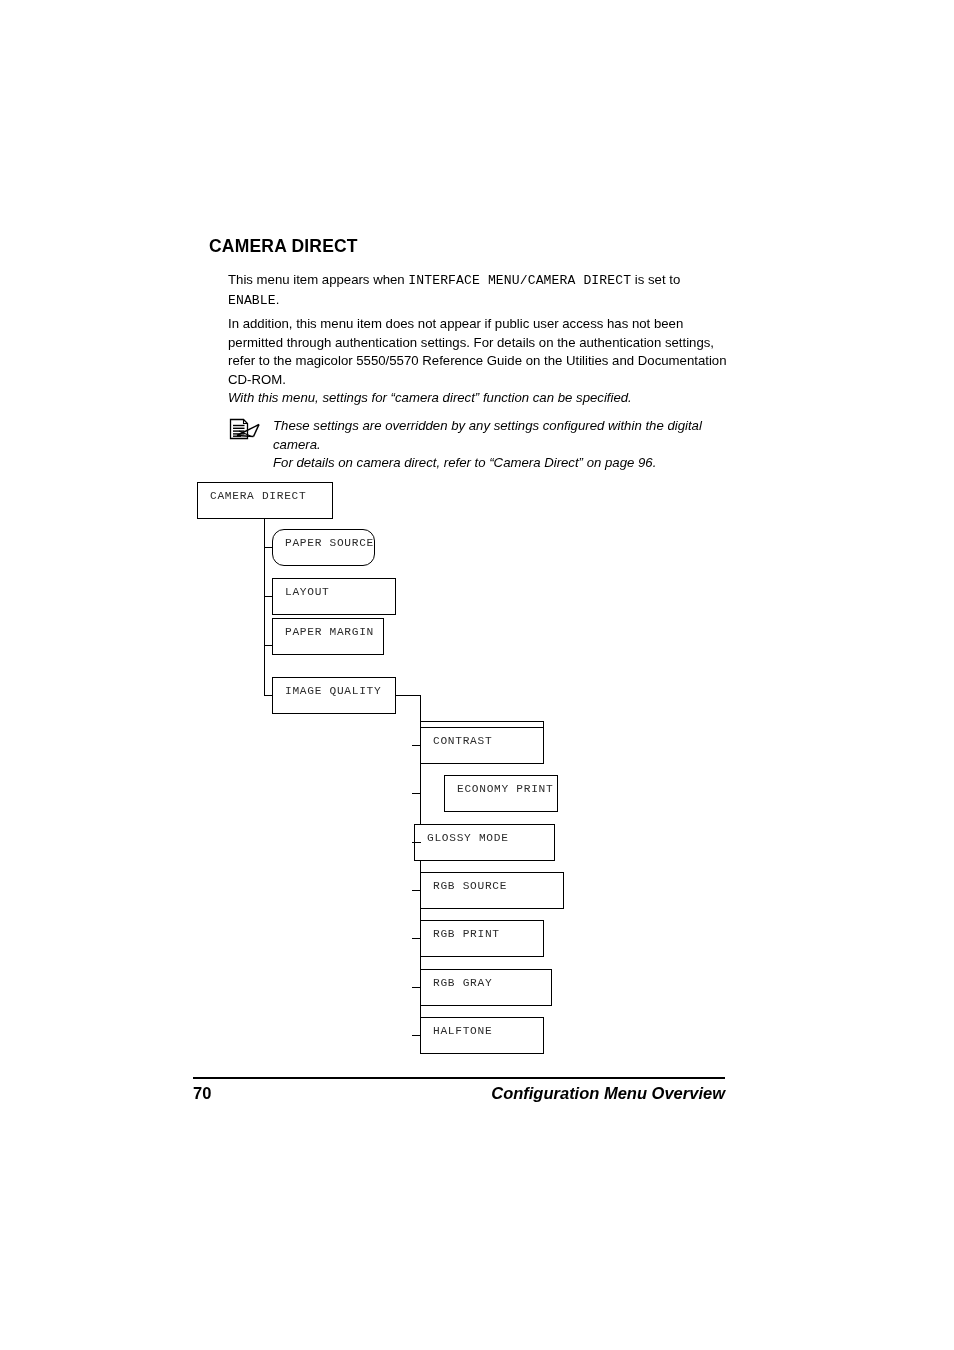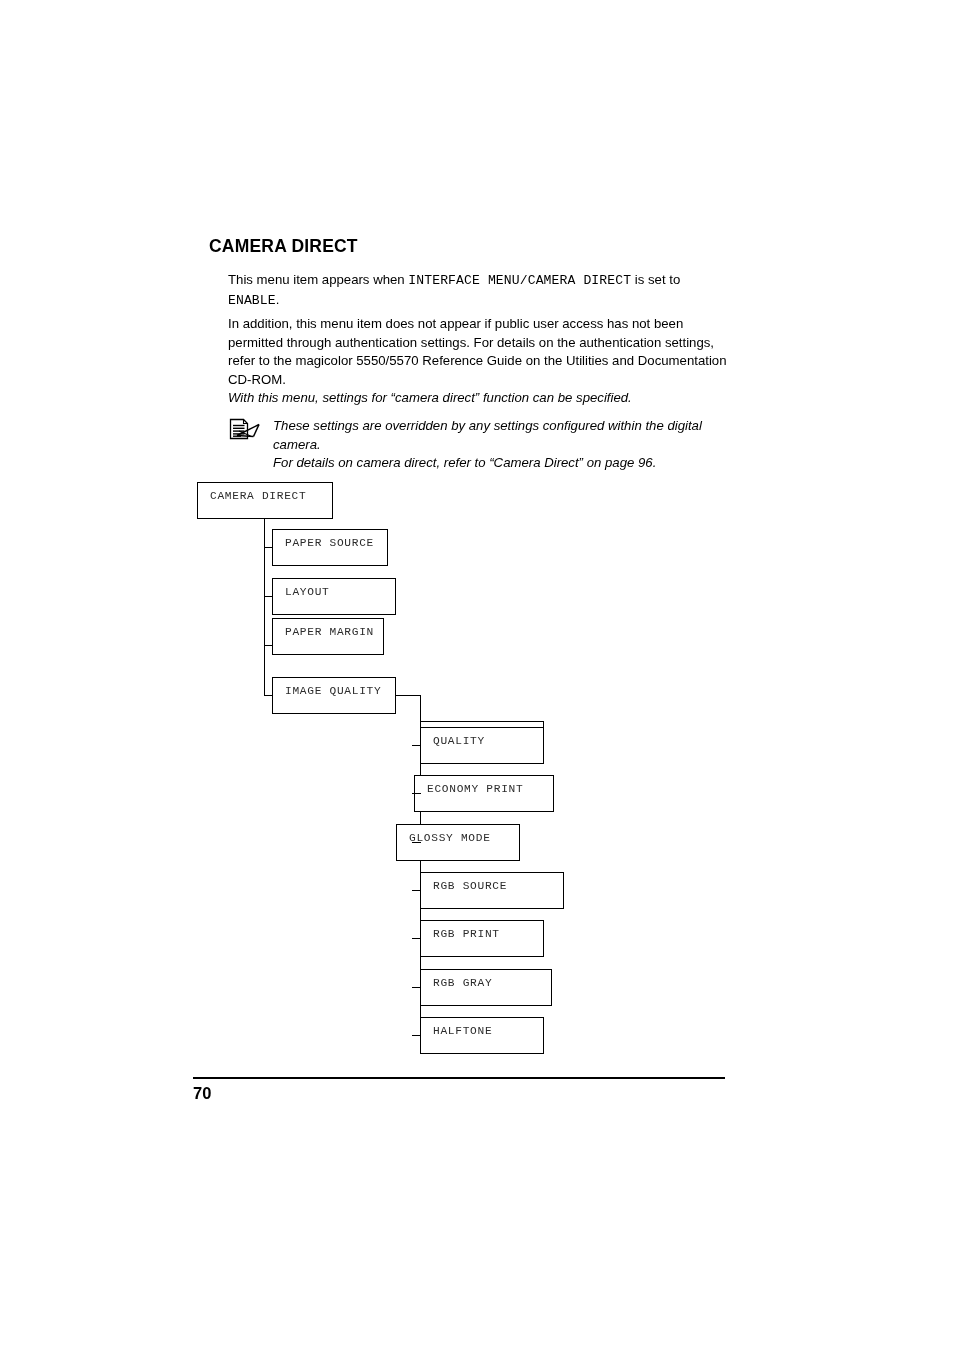--- a/index.html
+++ b/index.html
@@ -180,21 +180,21 @@
   </div>
 
   <div class="tree">
 
     <div class="node" style="left:197px; top:482px; width:136px; height:37px;">
       <span class="node-label">CAMERA DIRECT</span>
     </div>
 
     <div class="conn" style="left:264px; top:518px; width:1.4px; height:178px;"></div>
 
-    <div class="node" style="left:272px; top:529px; width:116px; height:37px;">
+    <div class="node" style="left:272px; top:529px; width:103px; height:37px;border-radius:12px;">
       <span class="node-label">PAPER SOURCE</span>
     </div>
     <div class="conn" style="left:264px; top:547px; width:9px; height:1.4px;"></div>
 
     <div class="node" style="left:272px; top:578px; width:124px; height:37px;">
       <span class="node-label">LAYOUT</span>
     </div>
     <div class="conn" style="left:264px; top:596px; width:9px; height:1.4px;"></div>
 
     <div class="node" style="left:272px; top:618px; width:112px; height:37px;">
@@ -209,30 +209,30 @@
 
     <div class="conn" style="left:396px; top:695px; width:25px; height:1.4px;"></div>
 
     <div class="conn" style="left:420px; top:695px; width:1.4px; height:340px;"></div>
 
     <div class="node" style="left:420px; top:678px; width:124px; height:37px;margin-top:43px;">
       <span class="node-label">BRIGHTNESS</span>
     </div>
 
     <div class="node" style="left:420px; top:727px; width:124px; height:37px;">
-      <span class="node-label">QUALITY</span>
+      <span class="node-label">CONTRAST</span>
     </div>
     <div class="conn" style="left:412px; top:745px; width:9px; height:1.4px;"></div>
 
-    <div class="node" style="left:414px; top:775px; width:140px; height:37px;">
+    <div class="node" style="left:444px; top:775px; width:114px; height:37px;">
       <span class="node-label">ECONOMY PRINT</span>
     </div>
     <div class="conn" style="left:412px; top:793px; width:9px; height:1.4px;"></div>
 
-    <div class="node" style="left:396px; top:824px; width:124px; height:37px;">
+    <div class="node" style="left:414px; top:824px; width:141px; height:37px;">
       <span class="node-label">GLOSSY MODE</span>
     </div>
     <div class="conn" style="left:412px; top:842px; width:9px; height:1.4px;"></div>
 
     <div class="node" style="left:420px; top:872px; width:144px; height:37px;">
       <span class="node-label">RGB SOURCE</span>
     </div>
     <div class="conn" style="left:412px; top:890px; width:9px; height:1.4px;"></div>
 
     <div class="node" style="left:420px; top:920px; width:124px; height:37px;">
@@ -247,14 +247,15 @@
 
     <div class="node" style="left:420px; top:1017px; width:124px; height:37px;">
       <span class="node-label">HALFTONE</span>
     </div>
     <div class="conn" style="left:412px; top:1035px; width:9px; height:1.4px;"></div>
 
   </div>
 
   <div class="footer-rule"></div>
   <div class="footer-page">70</div>
+  <div class="footer-title">Configuration Menu Overview</div>
 
 </div>
 
 </body></html>

